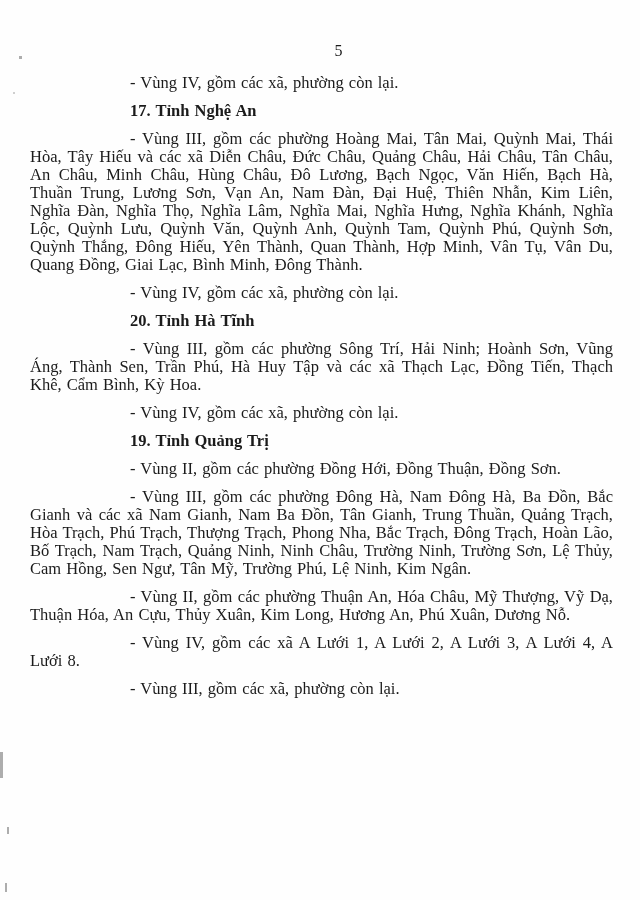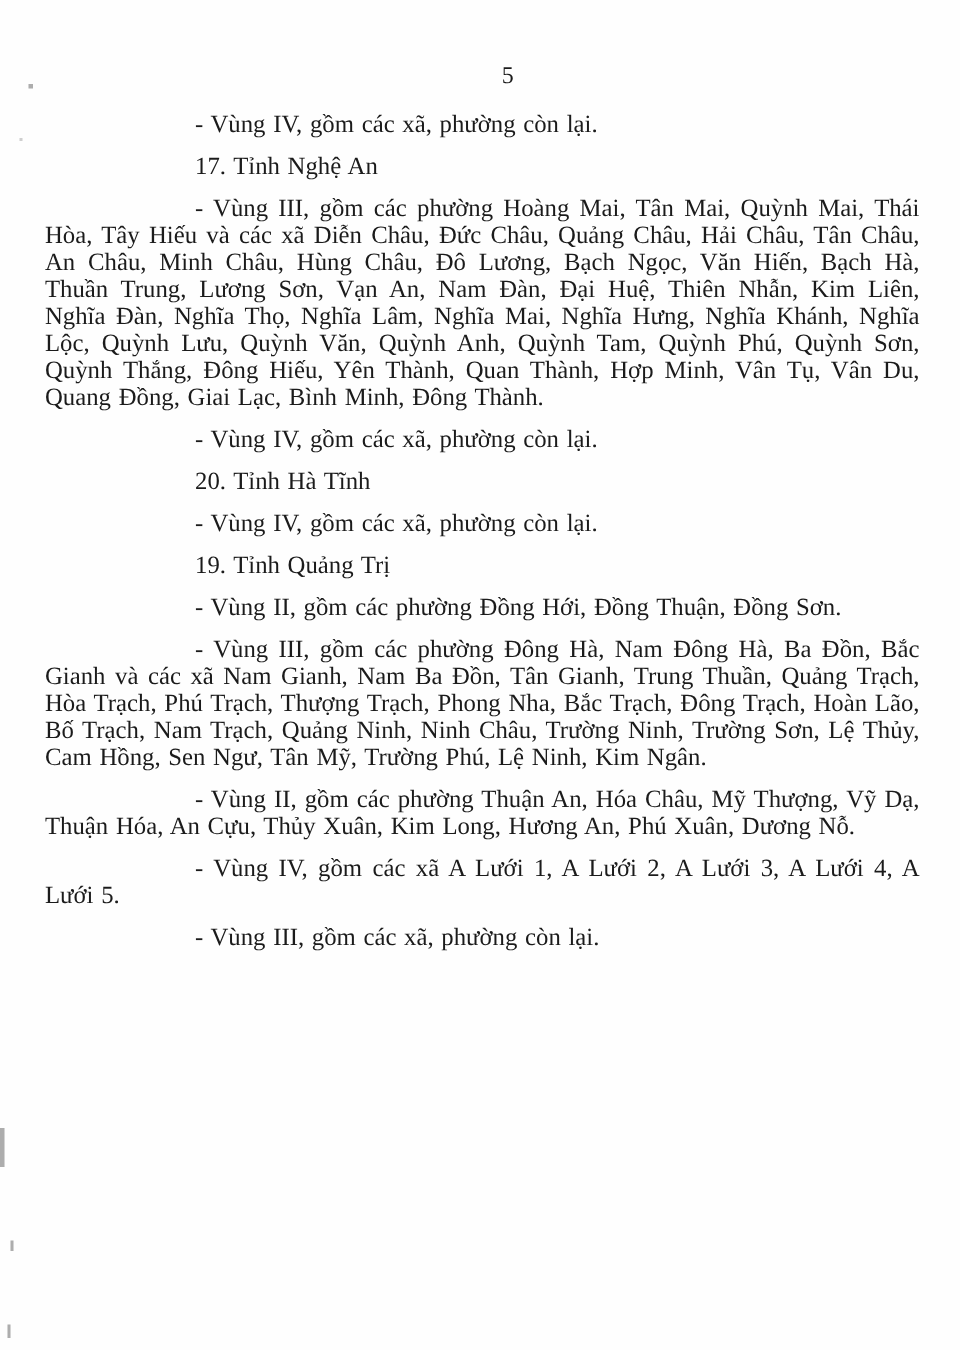--- a/index.html
+++ b/index.html
@@ -32,20 +32,21 @@
   p.para {
     margin: 4px 0 10px 0;
     font-size: 16.5px;
     line-height: 18px;
     text-indent: 100px;
     text-align: justify;
     word-spacing: 1px;
   }
   p.heading {
     text-align: left;
+    font-weight: bold;
   }
   
   .artifact {
     position: absolute;
     background: #8a8a8a;
     opacity: 0.7;
   }
   .a1 { left: 19px; top: 56px;  width: 3px; height: 3px; }
   .a2 { left: 13px; top: 92px;  width: 2px; height: 2px; opacity: 0.4; }
   .a3 { left: 0px;  top: 752px; width: 3px; height: 26px; }
@@ -64,21 +65,22 @@
   <div class="artifact a5"></div>
 
   <div class="content">
     <div class="page-number">5</div>
 
     <p class="para">- Vùng IV, gồm các xã, phường còn lại.</p>
     <p class="para heading">17. Tỉnh Nghệ An</p>
     <p class="para">- Vùng III, gồm các phường Hoàng Mai, Tân Mai, Quỳnh Mai, Thái Hòa, Tây Hiếu và các xã Diễn Châu, Đức Châu, Quảng Châu, Hải Châu, Tân Châu, An Châu, Minh Châu, Hùng Châu, Đô Lương, Bạch Ngọc, Văn Hiến, Bạch Hà, Thuần Trung, Lương Sơn, Vạn An, Nam Đàn, Đại Huệ, Thiên Nhẫn, Kim Liên, Nghĩa Đàn, Nghĩa Thọ, Nghĩa Lâm, Nghĩa Mai, Nghĩa Hưng, Nghĩa Khánh, Nghĩa Lộc, Quỳnh Lưu, Quỳnh Văn, Quỳnh Anh, Quỳnh Tam, Quỳnh Phú, Quỳnh Sơn, Quỳnh Thắng, Đông Hiếu, Yên Thành, Quan Thành, Hợp Minh, Vân Tụ, Vân Du, Quang Đồng, Giai Lạc, Bình Minh, Đông Thành.</p>
     <p class="para">- Vùng IV, gồm các xã, phường còn lại.</p>
     <p class="para heading">20. Tỉnh Hà Tĩnh</p>
+    <p class="para">- Vùng III, gồm các phường Sông Trí, Hải Ninh; Hoành Sơn, Vũng Áng, Thành Sen, Trần Phú, Hà Huy Tập và các xã Thạch Lạc, Đồng Tiến, Thạch Khê, Cẩm Bình, Kỳ Hoa.</p>
     <p class="para">- Vùng IV, gồm các xã, phường còn lại.</p>
     <p class="para heading">19. Tỉnh Quảng Trị</p>
     <p class="para">- Vùng II, gồm các phường Đồng Hới, Đồng Thuận, Đồng Sơn.</p>
     <p class="para">- Vùng III, gồm các phường Đông Hà, Nam Đông Hà, Ba Đồn, Bắc Gianh và các xã Nam Gianh, Nam Ba Đồn, Tân Gianh, Trung Thuần, Quảng Trạch, Hòa Trạch, Phú Trạch, Thượng Trạch, Phong Nha, Bắc Trạch, Đông Trạch, Hoàn Lão, Bố Trạch, Nam Trạch, Quảng Ninh, Ninh Châu, Trường Ninh, Trường Sơn, Lệ Thủy, Cam Hồng, Sen Ngư, Tân Mỹ, Trường Phú, Lệ Ninh, Kim Ngân.</p>
     <p class="para">- Vùng II, gồm các phường Thuận An, Hóa Châu, Mỹ Thượng, Vỹ Dạ, Thuận Hóa, An Cựu, Thủy Xuân, Kim Long, Hương An, Phú Xuân, Dương Nỗ.</p>
-    <p class="para">- Vùng IV, gồm các xã A Lưới 1, A Lưới 2, A Lưới 3, A Lưới 4, A Lưới 5.</p>
+    <p class="para">- Vùng IV, gồm các xã A Lưới 1, A Lưới 2, A Lưới 3, A Lưới 4, A Lưới 8.</p>
     <p class="para">- Vùng III, gồm các xã, phường còn lại.</p>
   </div>
 </div>
 
 </body></html>

